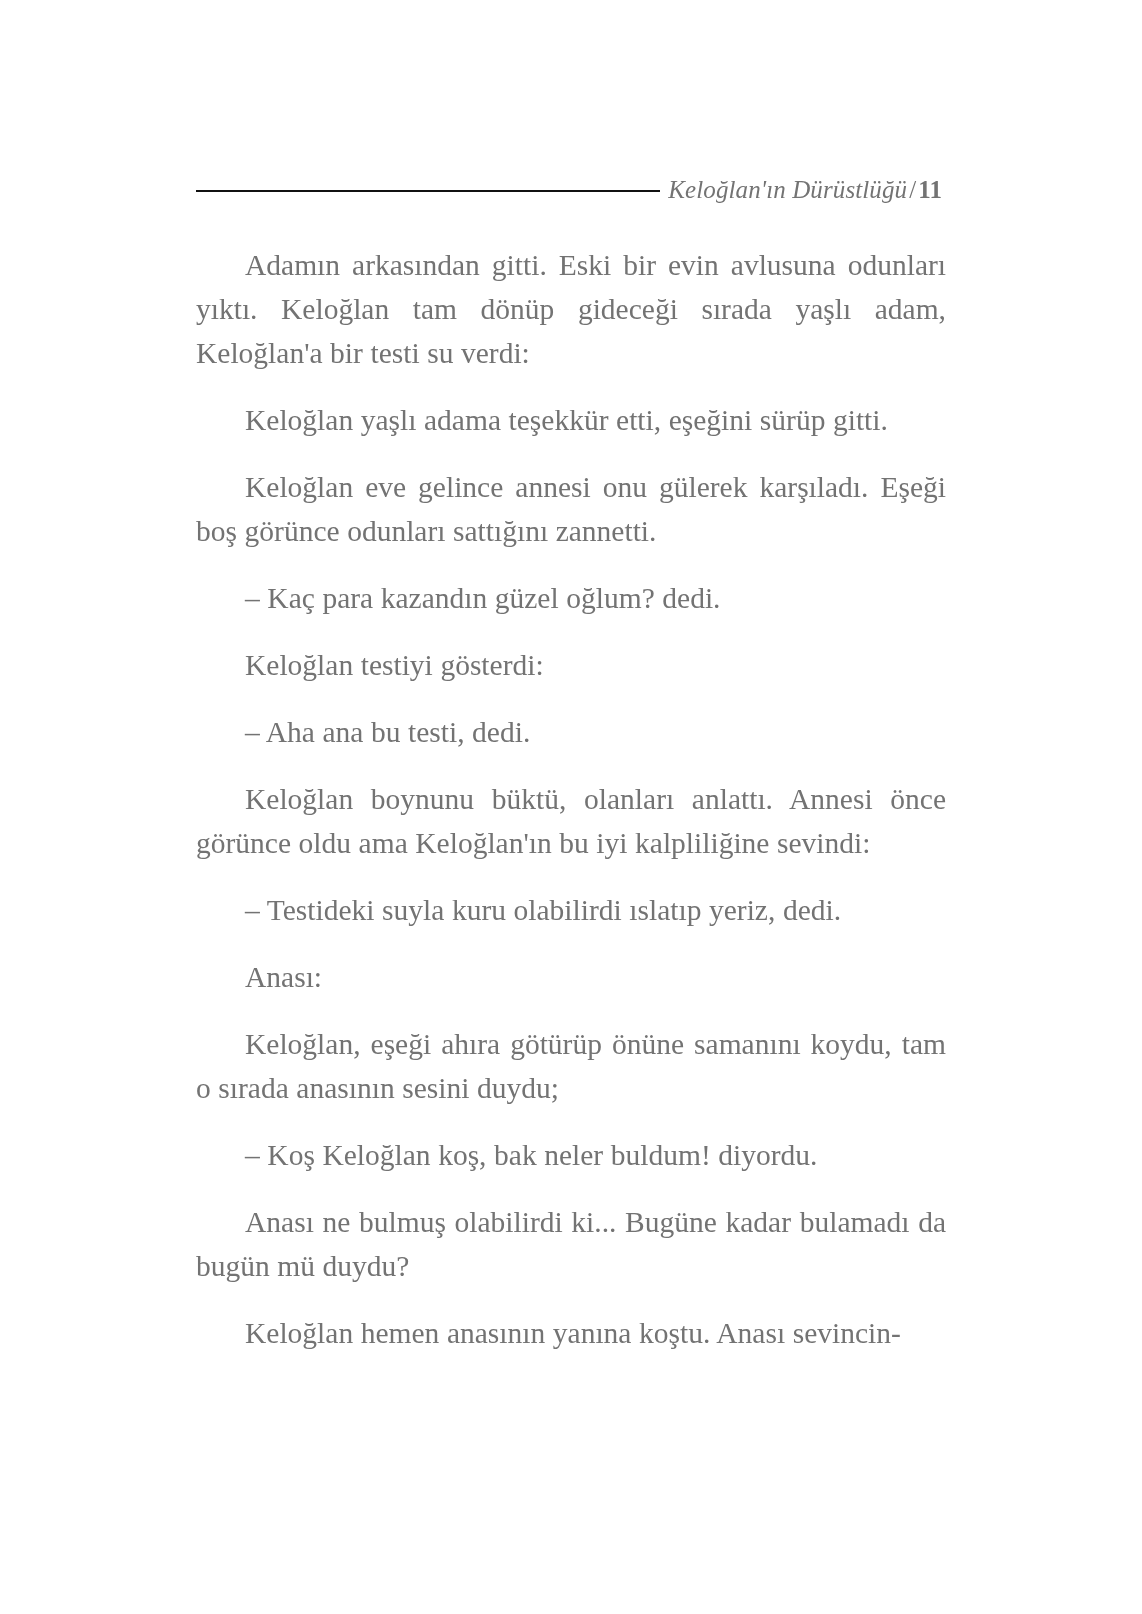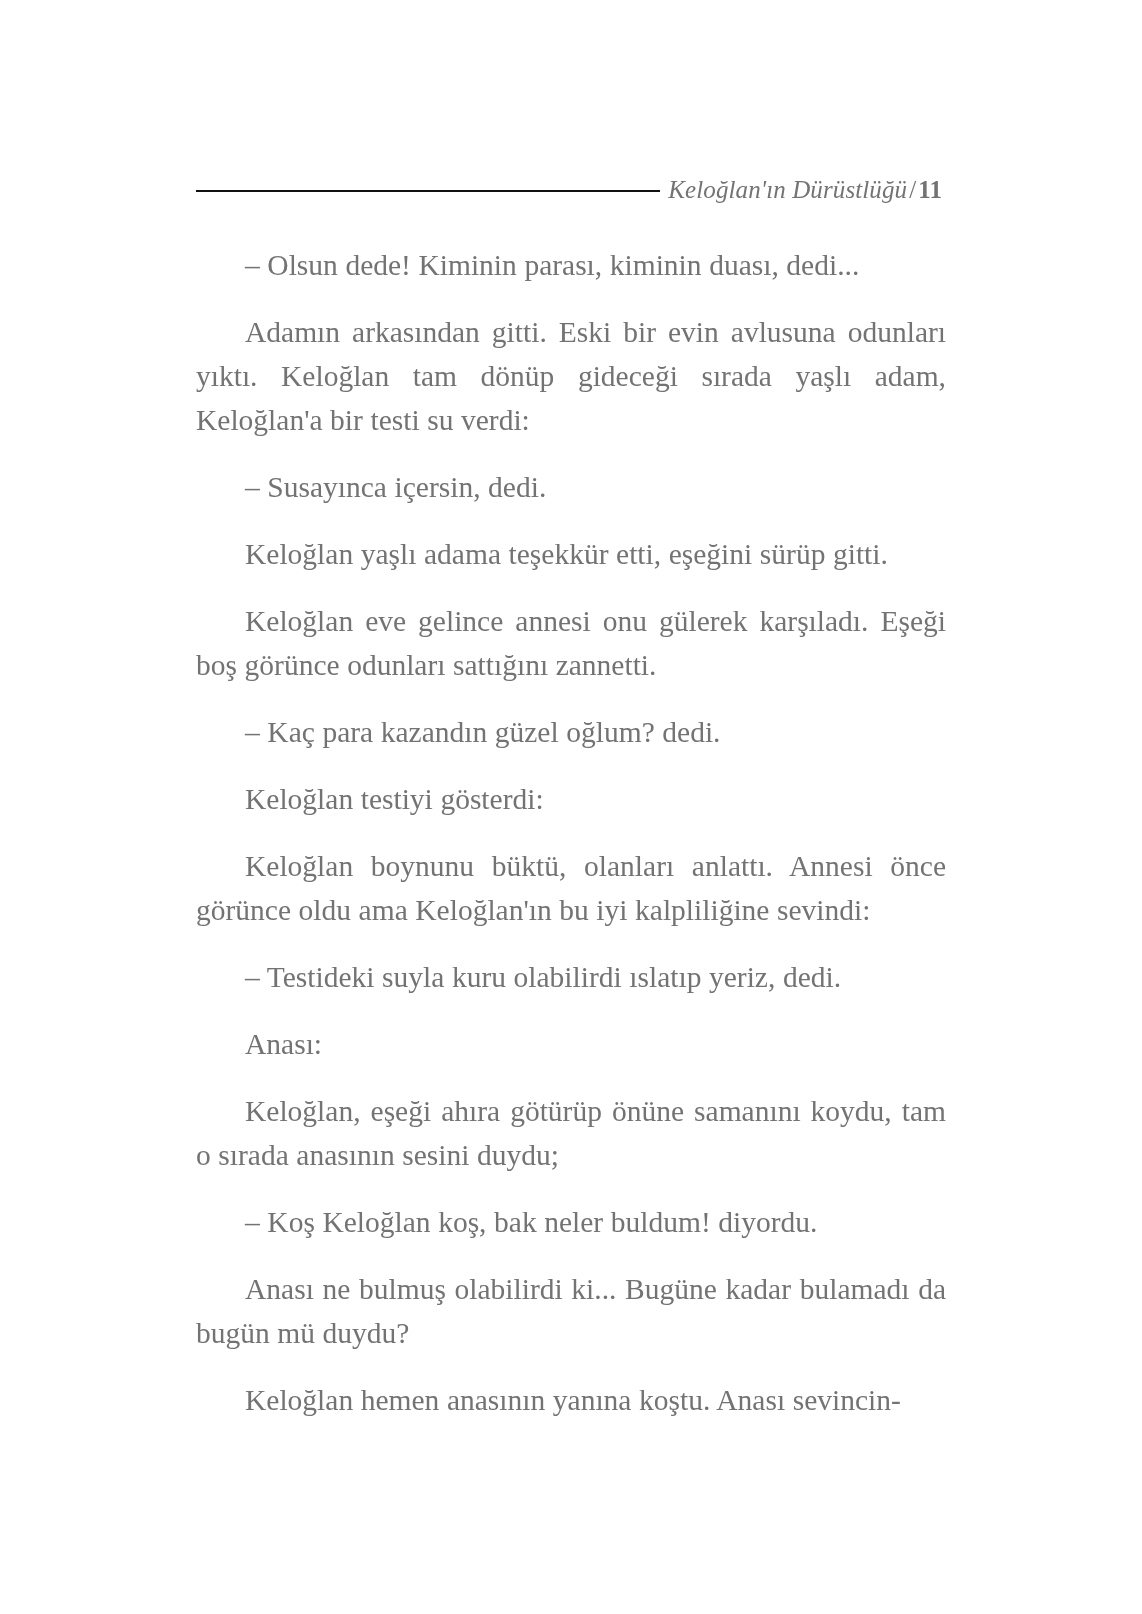--- a/index.html
+++ b/index.html
@@ -100,27 +100,26 @@
 <div class="page">
 
   <div class="running-head">
     <span class="head-rule"></span>
     <span class="head-text">
       <span class="head-title">Keloğlan'ın Dürüstlüğü</span><span class="head-sep">/</span><span class="head-folio">11</span>
     </span>
   </div>
 
   <div class="textblock">
-    <p class="para nojustify">– Olsun dede! Kiminin parası, kiminin duası, dedi...</p>
     <p class="para">Adamın arkasından gitti. Eski bir evin avlusuna odunları yıktı. Keloğlan tam dönüp gideceği sırada yaşlı adam, Keloğlan'a bir testi su verdi:</p>
-    <p class="para nojustify">– Susayınca içersin, dedi.</p>
     <p class="para nojustify">Keloğlan yaşlı adama teşekkür etti, eşeğini sürüp gitti.</p>
     <p class="para">Keloğlan eve gelince annesi onu gülerek karşıladı. Eşeği boş görünce odunları sattığını zannetti.</p>
     <p class="para nojustify">– Kaç para kazandın güzel oğlum? dedi.</p>
     <p class="para nojustify">Keloğlan testiyi gösterdi:</p>
+    <p class="para nojustify">– Aha ana bu testi, dedi.</p>
     <p class="para">Keloğlan boynunu büktü, olanları anlattı. Annesi önce görünce oldu ama Keloğlan'ın bu iyi kalpliliğine sevindi:</p>
     <p class="para nojustify">– Testideki suyla kuru olabilirdi ıslatıp yeriz, dedi.</p>
     <p class="para nojustify">Anası:</p>
     <p class="para">Keloğlan, eşeği ahıra götürüp önüne samanını koydu, tam o sırada anasının sesini duydu;</p>
     <p class="para nojustify">– Koş Keloğlan koş, bak neler buldum! diyordu.</p>
     <p class="para">Anası ne bulmuş olabilirdi ki... Bugüne kadar bulamadı da bugün mü duydu?</p>
     <p class="para nojustify">Keloğlan hemen anasının yanına koştu. Anası sevincin-</p>
   </div>
 
 </div>

